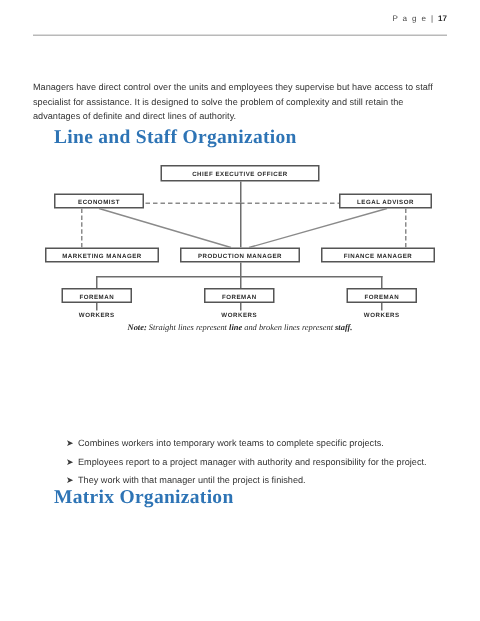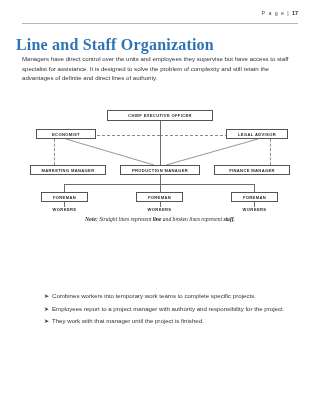--- a/index.html
+++ b/index.html
@@ -28,27 +28,28 @@
     color:#4a4a4a;
     white-space:nowrap;
   }
   .header-text b{font-weight:bold;color:#2b2b2b;letter-spacing:0;}
   .header-rule{
     position:absolute;left:0;right:0;top:13px;
     border-top:0.8px solid #b9b9b9;
   }
   
   .h-sec{
-    position:absolute;left:16px;
+    position:absolute;left:36px;
     font-family:"Liberation Serif",serif;
     font-weight:bold;
-    font-size:16px;
+    font-size:13px;
     color:#2e74b5;
     letter-spacing:0.2px;
     white-space:nowrap;
+    margin-top:47px;
   }
   #heading-line{top:36px;}
   #heading-matrix{top:276px;}
   
   .para{
     position:absolute;left:22px;width:272px;
     font-size:6.1px;
     line-height:9.6px;
     color:#333333;
     text-align:left;
@@ -189,20 +190,21 @@
     <div class="plain-label" style="left:19px;top:109px;width:47px;">WORKERS</div>
     <div class="plain-label" style="left:114px;top:109px;width:47px;">WORKERS</div>
     <div class="plain-label" style="left:209px;top:109px;width:47px;">WORKERS</div>
 
     <div class="note">
       <b>Note:</b><span> Straight lines represent </span><b>line</b><span> and broken lines represent </span><b>staff.</b>
     </div>
 
   </div>
 
+  <div class="h-sec" id="heading-matrix">Matrix  Organization</div>
 
   <div class="bullets">
     <div class="bullet-row">
       <span class="bullet-mark">➤</span>
       <span class="bullet-text">Combines workers into temporary work teams to complete specific projects.</span>
     </div>
     <div class="bullet-row">
       <span class="bullet-mark">➤</span>
       <span class="bullet-text">Employees report to a project manager with authority and responsibility for the project.</span>
     </div>

